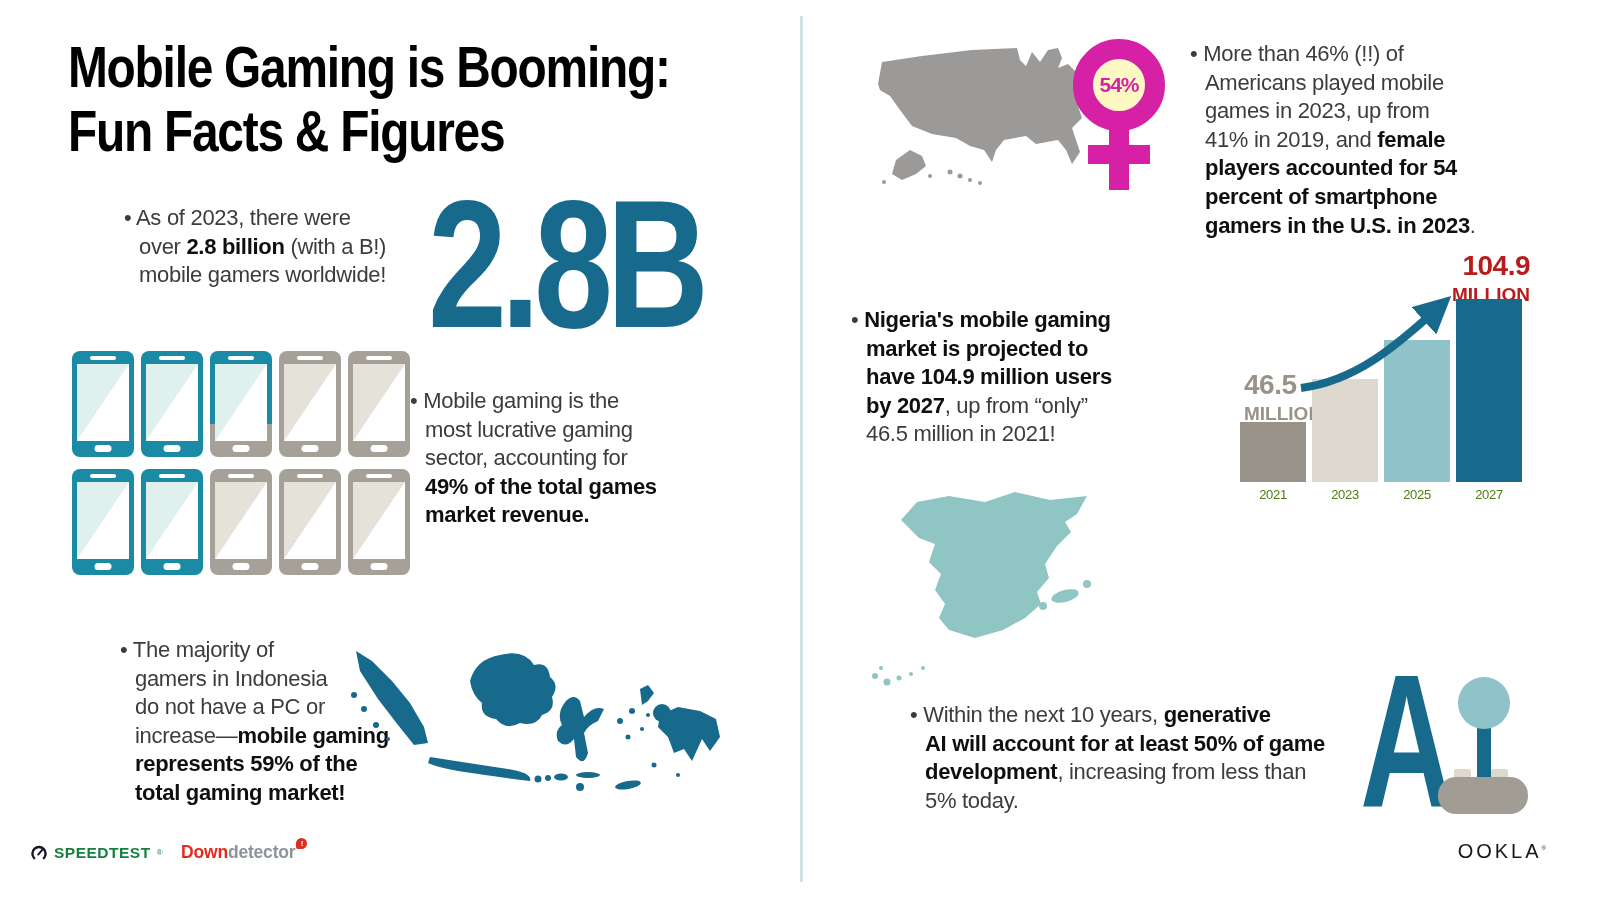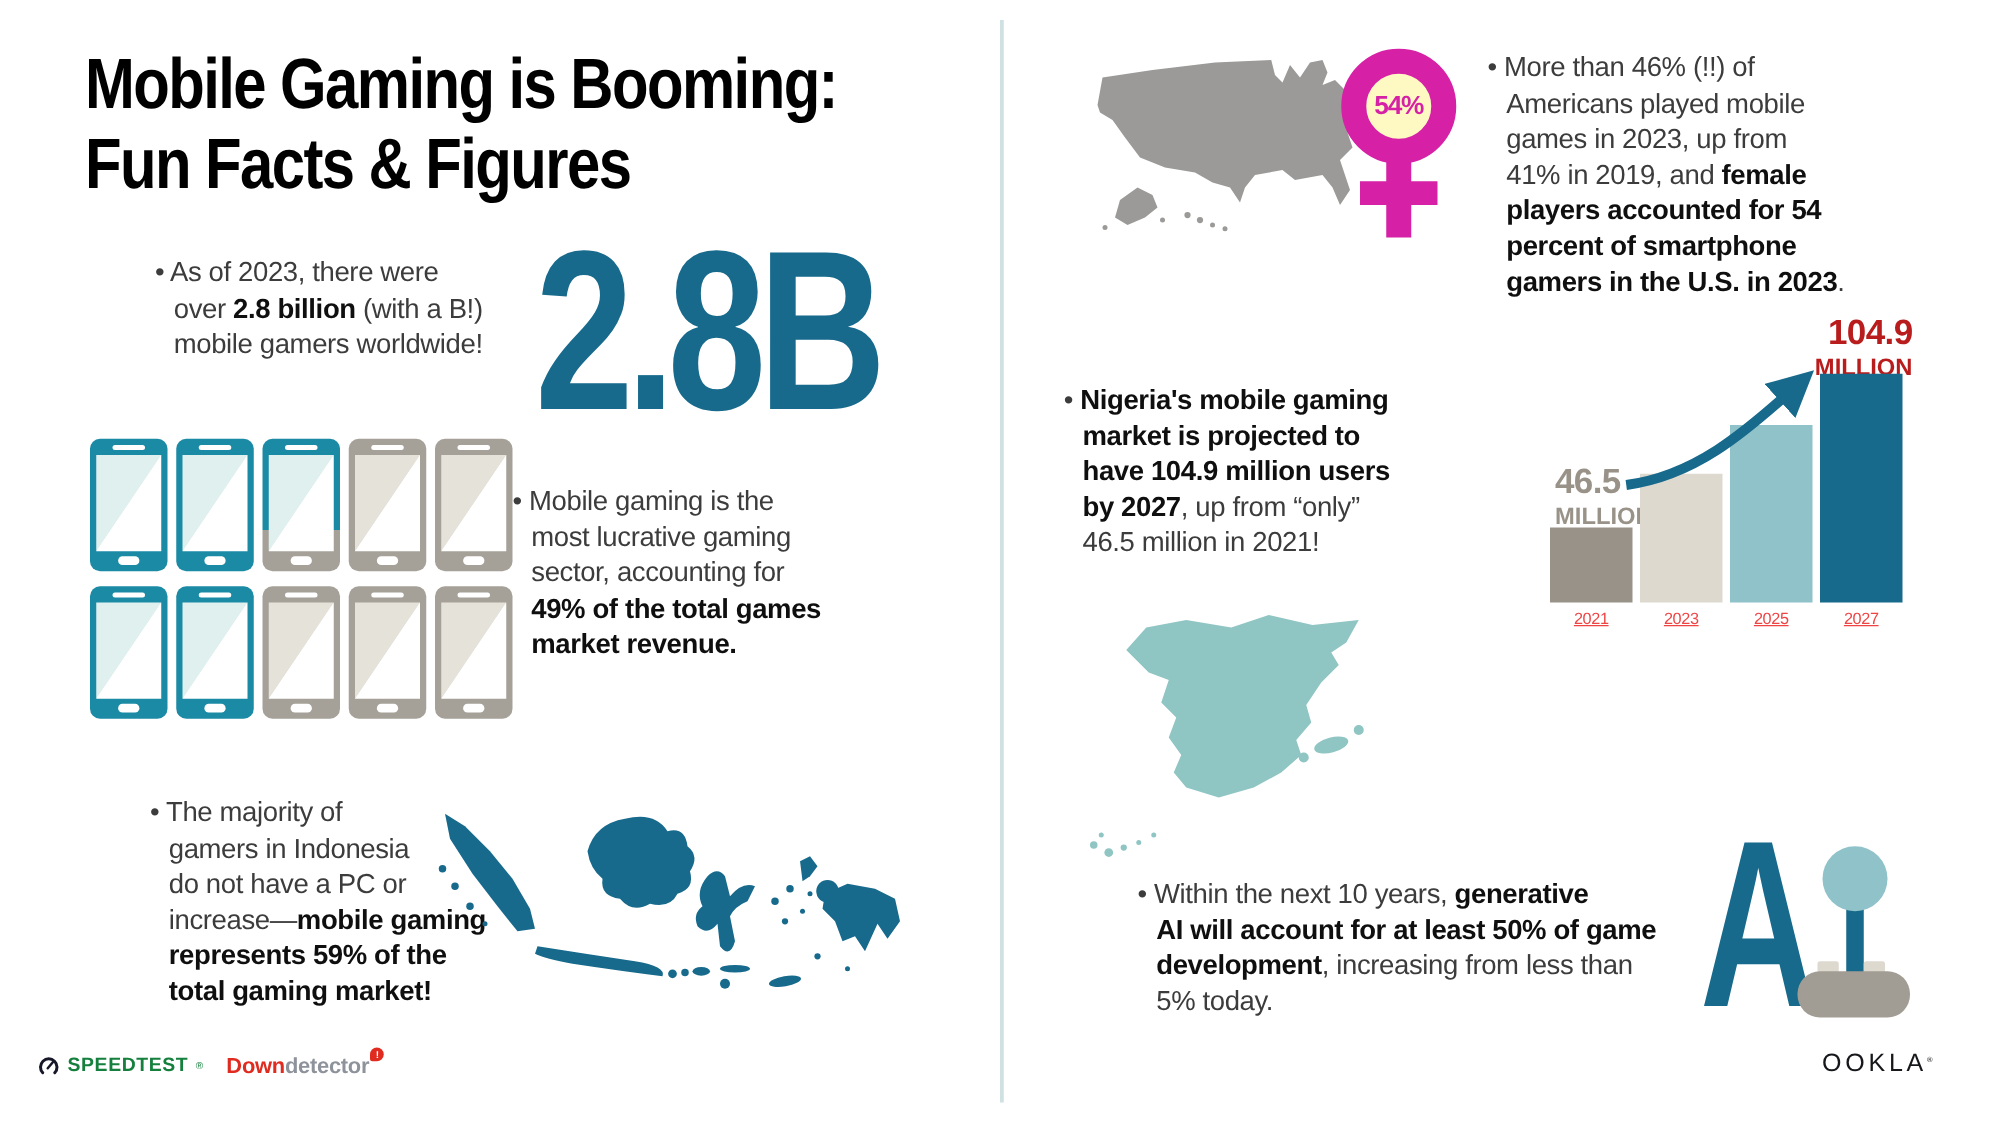--- a/index.html
+++ b/index.html
@@ -51,21 +51,21 @@
            box-sizing:border-box;background:#fef9c3;display:flex;align-items:center;justify-content:center;}
   .fs-badge{font-size:21px;font-weight:700;color:#d620a6;letter-spacing:-1px;}
   .fs-stem{position:absolute;left:36px;top:88px;width:20px;height:63px;background:#d620a6;}
   .fs-cross{position:absolute;left:15px;top:106px;width:62px;height:19px;background:#d620a6;}
 
   
   #chart{position:absolute;left:1240px;top:250px;width:292px;height:252px;}
   .bars-row{position:absolute;left:0;bottom:0;display:flex;align-items:flex-end;gap:6px;}
   .bar-col{display:flex;flex-direction:column;align-items:center;}
   .bar{width:66px;}
-  .bar-year{font-size:13px;color:#ef4444;margin-top:5px;letter-spacing:-0.3px;text-decoration:underline;}
+  .bar-year{font-size:13px;color:#4d7c0f;margin-top:5px;letter-spacing:-0.3px;}
   .stat-label{position:absolute;font-weight:700;line-height:1;letter-spacing:-0.5px;}
   #label-start{left:4px;top:121px;color:#999288;font-size:28px;}
   #label-start .stat-unit{margin-top:5px;}
   #label-end{right:2px;top:2px;color:#b91c1c;font-size:28px;text-align:right;}
   #label-end .stat-unit{margin-top:5px;}
   .stat-unit{font-size:19px;letter-spacing:0;font-weight:700;}
   #growth-arrow{position:absolute;left:1293px;top:283px;z-index:4;}
 
   
   #ai-graphic{position:absolute;left:1330px;top:645px;width:240px;height:180px;}

